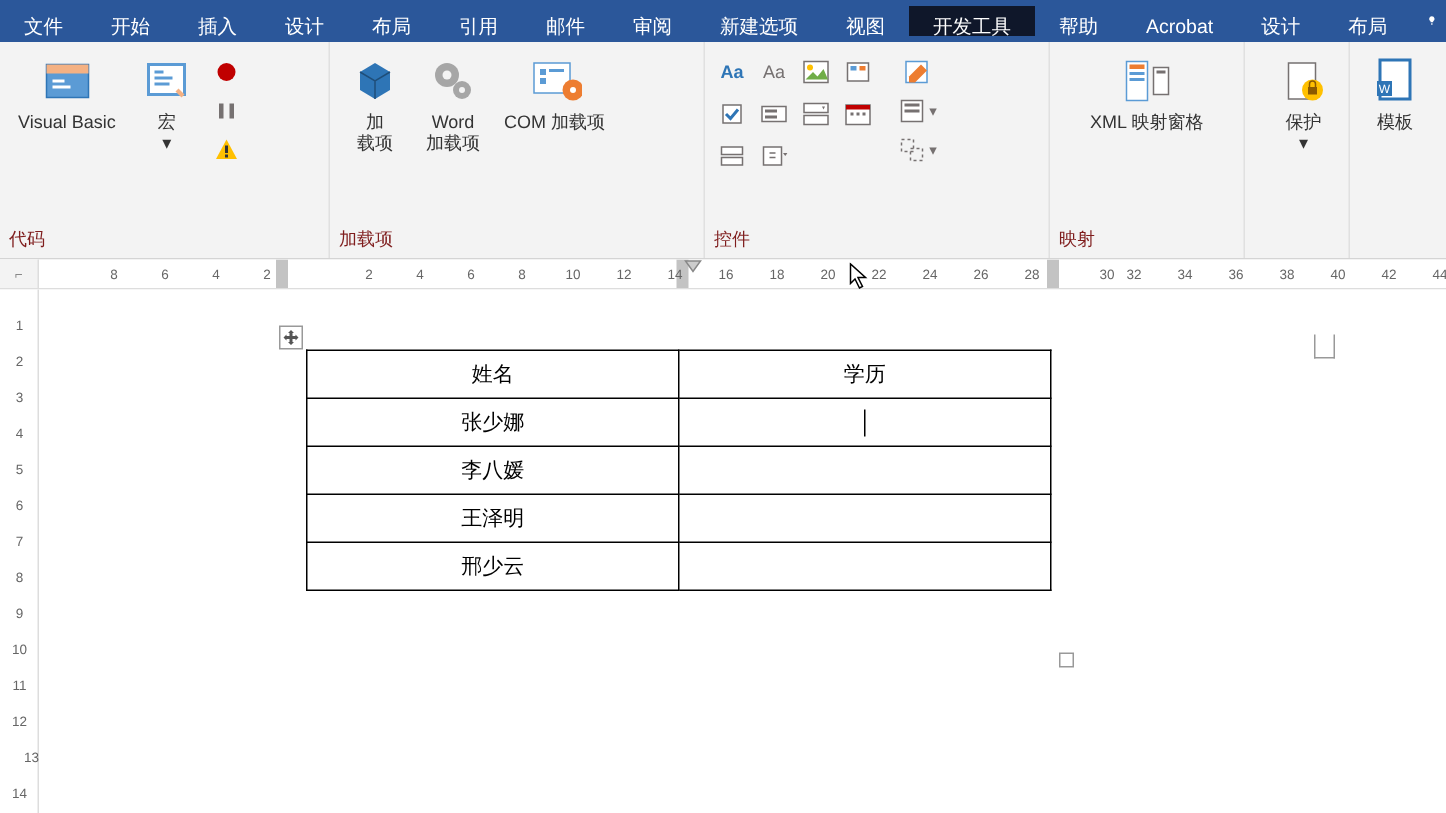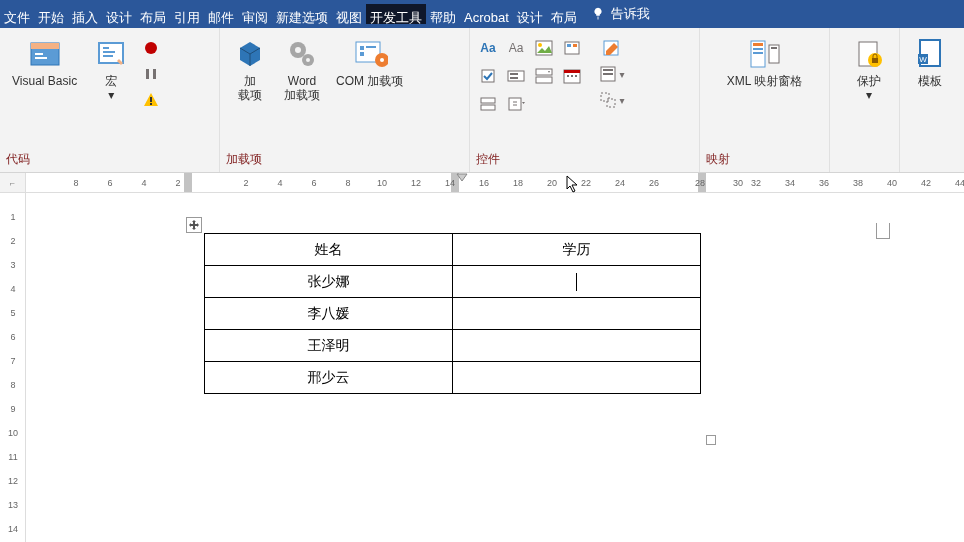--- a/index.html
+++ b/index.html
@@ -1,20 +1,20 @@
 <!DOCTYPE html>
 <html><head>
   <meta charset="utf-8">
   <style>
     * { margin: 0; padding: 0; box-sizing: border-box; }
     body { font-family: "Microsoft YaHei", SimSun, sans-serif; background: #fff; overflow: hidden; }
     
     
     .menu-bar { background: #2b579a; height: 28px; display: flex; align-items: center; color: #fff; font-size: 13px; }
-    .menu-item { padding: 0 4px; height: 20px; line-height: 28px; cursor: pointer; white-space: nowrap; }
+    .menu-item { padding: 0 16px; height: 20px; line-height: 28px; cursor: pointer; white-space: nowrap; }
     .menu-item.active { background: #0f172a; }
     .tell-me { display: flex; align-items: center; gap: 6px; padding: 0 10px; }
     .bulb-icon { width: 14px; height: 14px; }
     
     
     .ribbon { background: #f3f3f3; height: 145px; border-bottom: 1px solid #d4d4d4; display: flex; }
     .ribbon-group { border-right: 1px solid #e0e0e0; display: flex; flex-direction: column; padding: 4px 6px 2px 6px; }
     .ribbon-group-content { flex: 1; display: flex; align-items: flex-start; gap: 4px; }
     .ribbon-group-label { font-size: 12px; color: #7f1d1d; padding: 2px 0; }
     
@@ -341,21 +341,21 @@
       <div class="ruler-tick" style="left: 322px;">8</div>
       <div class="ruler-tick" style="left: 356px;">10</div>
       <div class="ruler-tick" style="left: 390px;">12</div>
       <div class="ruler-tick" style="left: 424px;">14</div>
       <div class="ruler-tick" style="left: 458px;">16</div>
       <div class="ruler-tick" style="left: 492px;">18</div>
       <div class="ruler-tick" style="left: 526px;">20</div>
       <div class="ruler-tick" style="left: 560px;">22</div>
       <div class="ruler-tick" style="left: 594px;">24</div>
       <div class="ruler-tick" style="left: 628px;">26</div>
-      <div class="ruler-tick" style="left: 662px; margin-left: 12px;">28</div>
+      <div class="ruler-tick" style="left: 662px;">28</div>
       <div class="ruler-tick" style="left: 696px; margin-left: 16px;">30</div>
       <div class="ruler-tick" style="left: 730px;">32</div>
       <div class="ruler-tick" style="left: 764px;">34</div>
       <div class="ruler-tick" style="left: 798px;">36</div>
       <div class="ruler-tick" style="left: 832px;">38</div>
       <div class="ruler-tick" style="left: 866px;">40</div>
       <div class="ruler-tick" style="left: 900px;">42</div>
       <div class="ruler-tick" style="left: 934px;">44</div>
     </div>
 </div>
@@ -367,21 +367,21 @@
       <div class="v-tick" style="top: 72px;">3</div>
       <div class="v-tick" style="top: 96px;">4</div>
       <div class="v-tick" style="top: 120px;">5</div>
       <div class="v-tick" style="top: 144px;">6</div>
       <div class="v-tick" style="top: 168px;">7</div>
       <div class="v-tick" style="top: 192px;">8</div>
       <div class="v-tick" style="top: 216px;">9</div>
       <div class="v-tick" style="top: 240px;">10</div>
       <div class="v-tick" style="top: 264px;">11</div>
       <div class="v-tick" style="top: 288px;">12</div>
-      <div class="v-tick" style="top: 312px;">13</div>
+      <div class="v-tick" style="top: 312px; text-align: right;">13</div>
       <div class="v-tick" style="top: 336px;">14</div>
     </div>
   <div class="page">
 
     <div class="move-handle">
       <svg width="12" height="12">
           <path d="M6 1 L8 3 L7 3 L7 5 L9 5 L9 4 L11 6 L9 8 L9 7 L7 7 L7 9 L8 9 L6 11 L4 9 L5 9 L5 7 L3 7 L3 8 L1 6 L3 4 L3 5 L5 5 L5 3 L4 3 Z" fill="#555"></path>
         </svg>
     </div>
 

